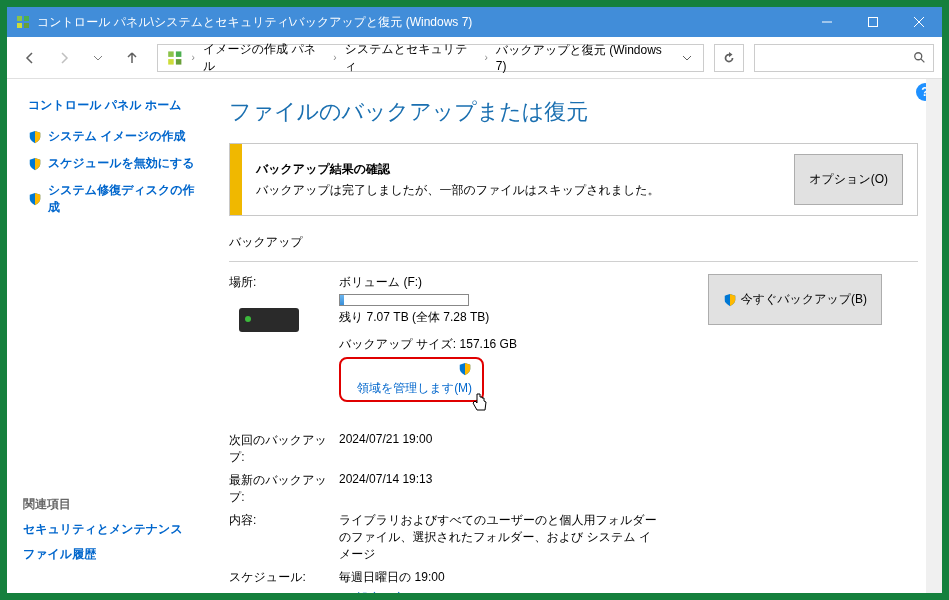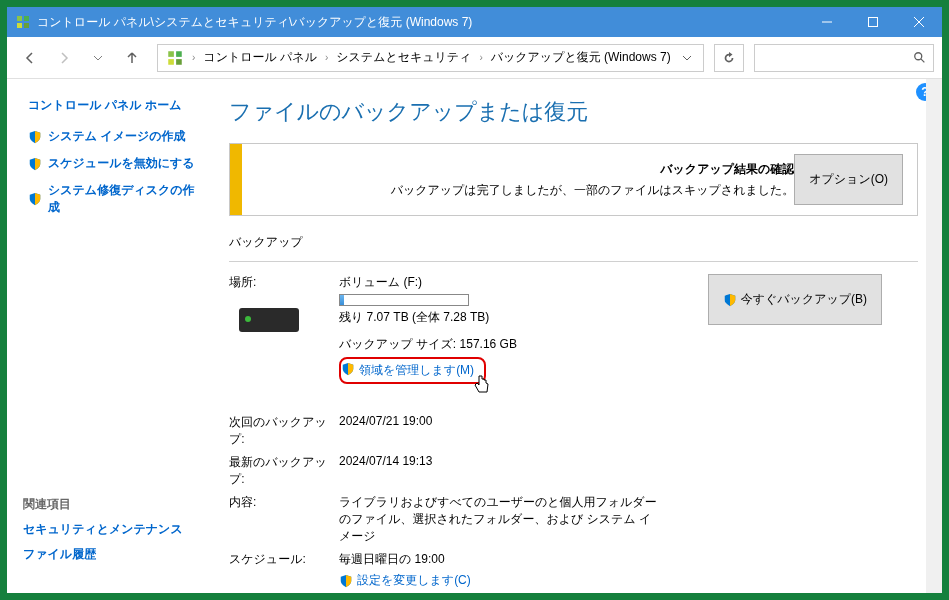--- a/index.html
+++ b/index.html
@@ -28,33 +28,33 @@
 .side-title { color: #0066cc; margin-bottom: 14px; cursor: pointer; }
 .side-item { display: flex; align-items: center; margin-bottom: 10px; cursor: pointer; color: #0066cc; gap: 6px; }
 .shield-mini { width: 14px; height: 14px; flex-shrink: 0; }
 .side-bottom { position: absolute; bottom: 20px; left: 16px; font-size: 12px; }
 .side-bottom .label { color: #666; margin-bottom: 8px; }
 .main { flex: 1; padding: 18px 24px 18px 12px; font-size: 12px; overflow-y: auto; position: relative; }
 .page-title { color: #1a6fb0; font-size: 22px; font-weight: normal; margin-bottom: 16px; }
 .alert-box { border: 1px solid #c8c8c8; display: flex; margin-bottom: 18px; }
 .alert-stripe { width: 12px; background: #f0b800; }
 .alert-body { padding: 10px 14px; flex: 1; display: flex; align-items: center; }
-.alert-text { flex: 1; text-align: right; }
+.alert-text { flex: 1; }
 .alert-text .alert-title { font-weight: bold; margin-bottom: 4px; }
 .btn { border: 1px solid #adadad; background: #e1e1e1; padding: 16px 14px; font-size: 12px; cursor: pointer; }
 .section-header { font-size: 12px; color: #000; border-bottom: 1px solid #d0d0d0; padding-bottom: 10px; margin-bottom: 12px; position: relative; }
 .info-row { display: flex; margin-bottom: 6px; }
 .info-label { width: 110px; color: #000; }
 .info-value { flex: 1; }
 .drive-img { width: 60px; height: 24px; background: #2a2a2a; border-radius: 3px; position: relative; margin-top: 10px; }
 .drive-img::before { content: ""; position: absolute; left: 6px; top: 8px; width: 6px; height: 6px; background: #3cba3c; border-radius: 50%; }
 .progress-bar { width: 130px; height: 12px; border: 1px solid #888; margin: 3px 0; background: #fff; }
 .progress-fill { height: 100%; background: linear-gradient(#6bb6f0,#3a8fd8); width: 3%; }
 .link { color: #0066cc; cursor: pointer; display: inline-flex; align-items: center; gap: 4px; }
-.highlight-box { border: 2px solid #e00000; border-radius: 8px; padding: 3px 10px 3px 0; display: inline-flex; align-items: flex-start; gap: 4px; position: relative; }
+.highlight-box { border: 2px solid #e00000; border-radius: 8px; padding: 3px 10px 3px 16px; display: inline-flex; align-items: flex-end; gap: 4px; position: relative; flex-direction: column; }
 .cursor-hand { position: absolute; right: -8px; bottom: -14px; }
 .help-badge { position: absolute; right: 8px; top: 4px; width: 18px; height: 18px; background: #1e90ff; border-radius: 50%; color: #fff; font-size: 12px; display: flex; align-items: center; justify-content: center; font-weight: bold; cursor: pointer; }
 .scrollbar-vert { position: absolute; right: 0; top: 0; width: 16px; height: 100%; background: #f0f0f0; }
 .right-btn { position: absolute; right: 36px; }
 svg { display: block; }
 </style>
 </head>
 <body>
 
 <div class="window">
@@ -109,21 +109,21 @@
         </svg>
       </div>
     <div class="breadcrumb-box">
       <svg class="breadcrumb-icon" viewBox="0 0 16 16">
           <rect x="2" y="2" width="5" height="5" fill="#8bc34a"></rect>
           <rect x="9" y="2" width="5" height="5" fill="#4caf50"></rect>
           <rect x="2" y="9" width="5" height="5" fill="#cddc39"></rect>
           <rect x="9" y="9" width="5" height="5" fill="#689f38"></rect>
         </svg>
       <span class="bc-sep">›</span>
-      <span class="bc-item">コントロール パネル</span>
+      <span class="bc-item">イメージの作成 パネル</span>
       <span class="bc-sep">›</span>
       <span class="bc-item">システムとセキュリティ</span>
       <span class="bc-sep">›</span>
       <span class="bc-item">バックアップと復元 (Windows 7)</span>
       <div class="bc-drop">
           <svg width="10" height="10" viewBox="0 0 10 10">
             <path d="M1 3 L5 7 L9 3" fill="none" stroke="#606060" stroke-width="1"></path>
           </svg>
         </div>
     </div>

